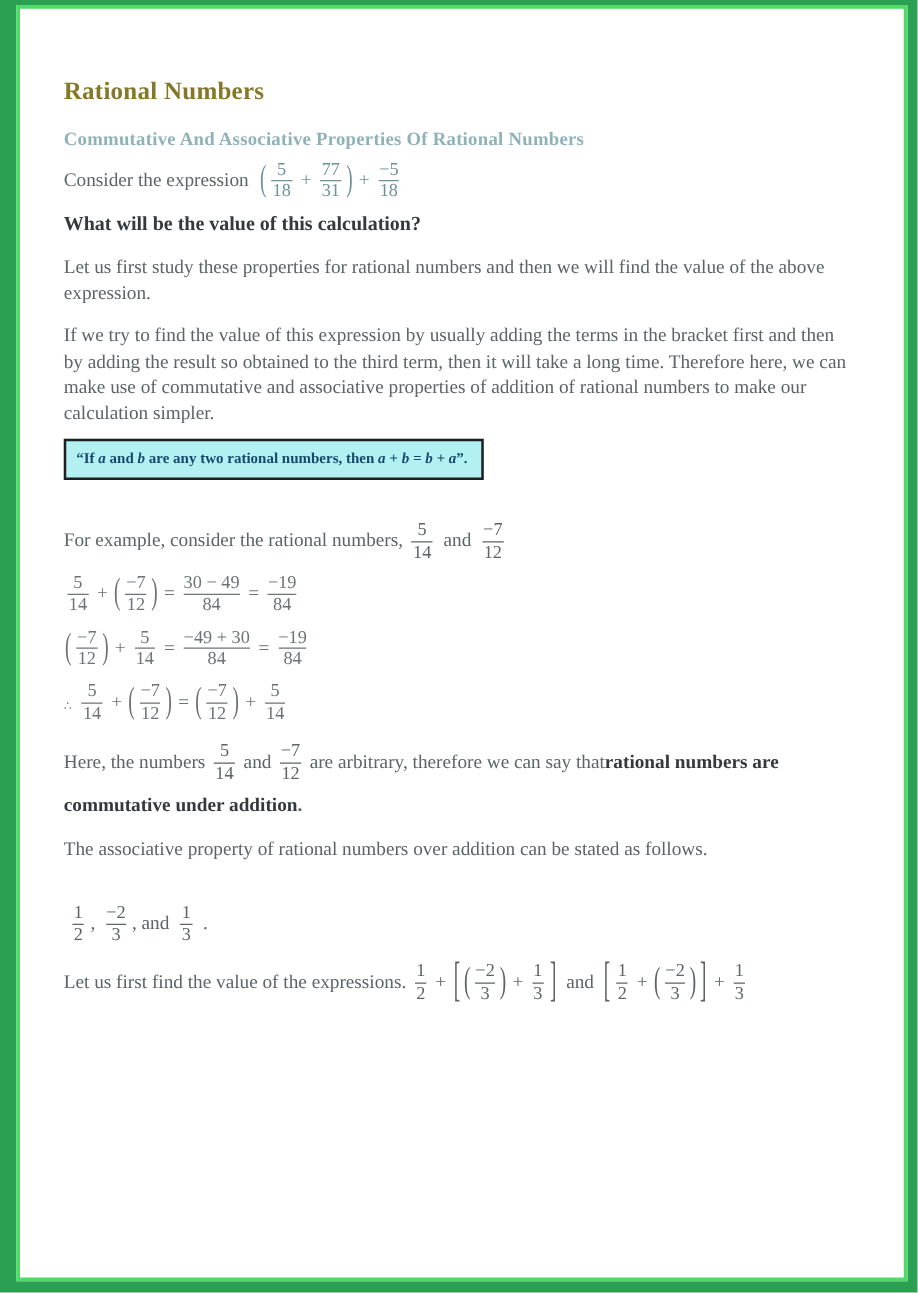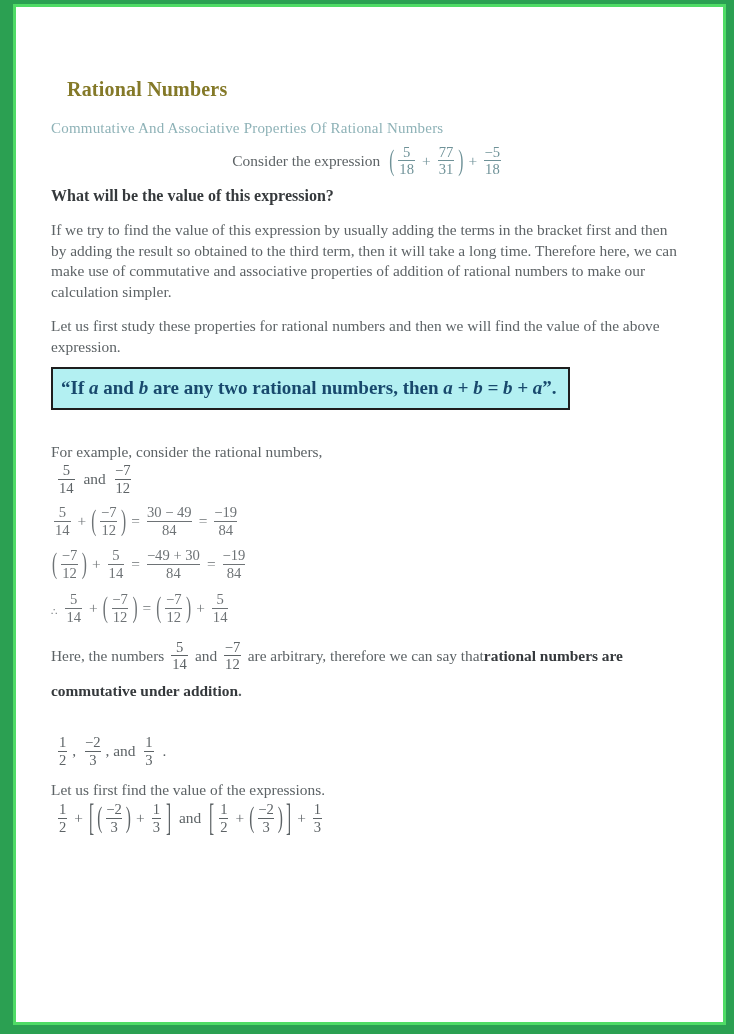--- a/index.html
+++ b/index.html
@@ -28,55 +28,55 @@
     border:3px solid var(--frame-inner);
     background:#ffffff;
   }
   .content{
     padding:53px 38px 0 35px;
     color:var(--body);
     font-size:15.4px;
     line-height:1.33;
   }
   h1.title{
-    margin:16px;
+    margin:0;
     font-size:20px;font-weight:bold;
     color:var(--title);
     letter-spacing:.2px;
   }
   h2.subtitle{
     margin:16px 0 0 0;
-    font-size:15px;font-weight:normal;
+    font-size:15px;font-weight:bold;
     color:var(--subtitle);
     letter-spacing:.2px;
   }
   .intro-line{
     margin-top:5px;
-    display:flex;align-items:center;justify-content:center;
+    display:flex;align-items:center;
   }
   .question{
     margin-top:7px;
     font-weight:bold;font-size:16px;
     color:var(--bold);
   }
   p.para{margin:14px 0 0 0;}
   .prop-box{
     margin-top:10px;
     display:inline-block;
     background:var(--box-bg);
     border:2px solid var(--box-border);
     color:var(--box-text);
     font-weight:bold;
-    font-size:19px;
+    font-size:12px;
     padding:6px 11px 7px 8px;
   }
   .prop-box .var, .prop-box .formula{font-style:italic;}
   .example-line{
     margin-top:32px;
-    display:flex;align-items:flex-start;flex-wrap:wrap;flex-direction:column;
+    display:flex;align-items:center;flex-wrap:wrap;
   }
   .math{display:inline-flex;align-items:center;}
   .intro-expr{color:var(--intro-expr);margin-left:8px;}
   .equation{
     margin-top:9px;
     display:flex;align-items:center;
     color:var(--equation);
   }
   .equation.first{margin-top:7px;}
   .frac{
@@ -130,25 +130,25 @@
           </span>
           <span class="fence">)</span>
           <span class="op">+</span>
           <span class="frac">
             <span class="num">−5</span>
             <span class="den">18</span>
           </span>
         </span>
     </div>
 
-    <div class="question">What will be the value of this expression?</div>
+    <div class="question">What will be the value of this calculation?</div>
+
+    <p class="para">Let us first study these properties for rational numbers and then we will find the value of the above expression.</p>
 
     <p class="para">If we try to find the value of this expression by usually adding the terms in the bracket first and then by adding the result so obtained to the third term, then it will take a long time. Therefore here, we can make use of commutative and associative properties of addition of rational numbers to make our calculation simpler.</p>
-
-    <p class="para">Let us first study these properties for rational numbers and then we will find the value of the above expression.</p>
 
 
     <div class="prop-box"><span>“If </span><span class="var">a</span><span> and </span><span class="var">b</span><span> are any two rational numbers, then </span><span class="formula">a + b = b + a</span><span>”.</span></div>
 
     <div class="example-line">
       <span>For example, consider the rational numbers,</span>
       <span class="math mid-math">
           <span class="frac">
             <span class="num">5</span>
             <span class="den">14</span>
@@ -250,20 +250,21 @@
             <span class="num">−7</span>
             <span class="den">12</span>
           </span>
         </span>
       <span>are arbitrary, therefore we can say that </span>
       <b>rational numbers are</b>
     </div>
 
     <div class="bold-line"><b>commutative under addition</b><span>.</span></div>
 
+    <p class="para">The associative property of rational numbers over addition can be stated as follows.</p>
 
 
     <div class="example-line">
       <span class="math mid-math">
           <span class="frac">
             <span class="num">1</span>
             <span class="den">2</span>
           </span>
           <span class="mtext">, </span>
           <span class="frac">

